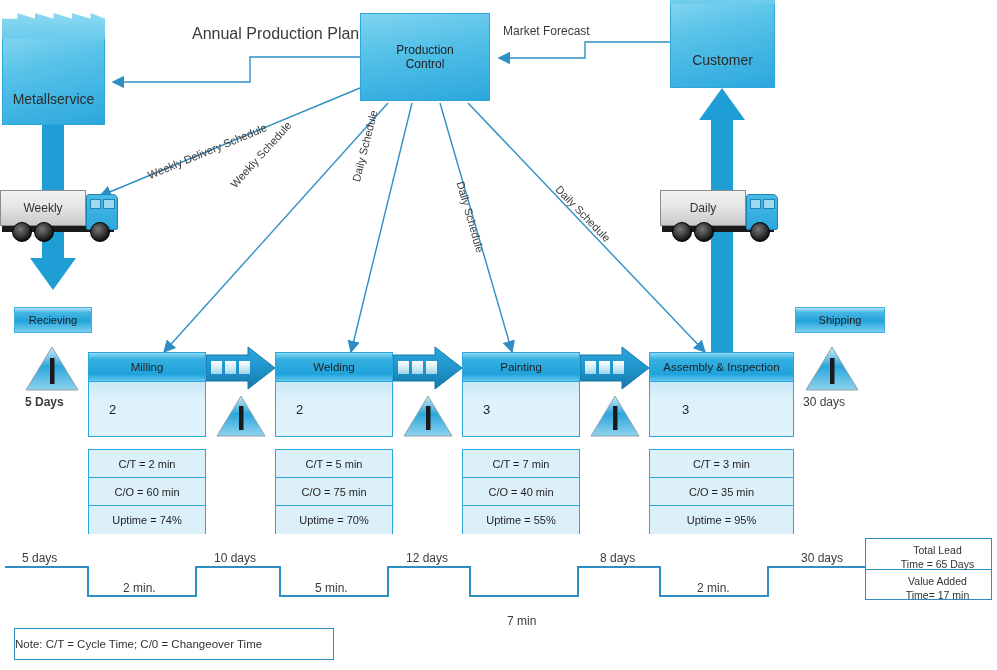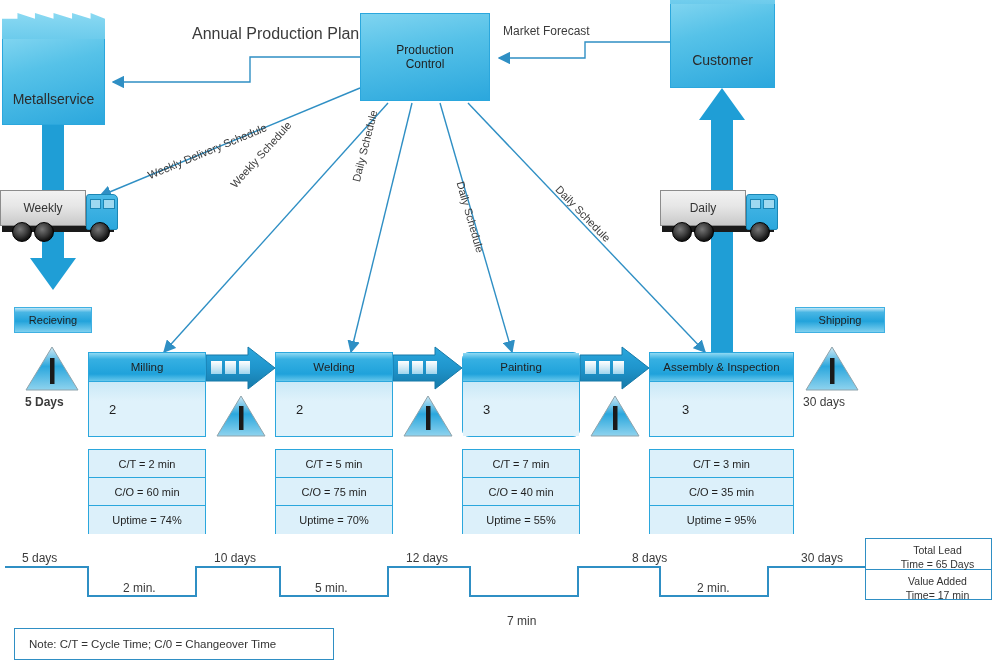--- a/index.html
+++ b/index.html
@@ -149,21 +149,20 @@
   }
   .ltbox .ltrow:last-child{border-bottom:none;}
 
   
   .note{
     position:absolute;
     border:1px solid #2f8fc4;
     box-sizing:border-box;
     background:#fff;
     display:flex;align-items:center;
-    padding-left:14px;
     font-size:11.5px;color:#333;
   }
 
   
   .rot{
     position:absolute;
     font-size:11px;
     color:#3b3b3b;
     white-space:nowrap;
     transform-origin:0 0;
@@ -380,21 +379,21 @@
     <div class="pbody">
       <div class="opcount">2</div>
     </div>
   </div>
   <div class="dtable" style="left:275px;top:449px;width:118px;height:85px;">
     <div class="drow">C/T = 5 min</div>
     <div class="drow">C/O = 75 min</div>
     <div class="drow">Uptime = 70%</div>
   </div>
 
-  <div class="proc" style="left:462px;top:352px;width:118px;height:85px;border-radius:7px;">
+  <div class="proc" style="left:462px;top:352px;width:118px;height:85px;">
     <div class="phead">Painting</div>
     <div class="pbody">
       <div class="opcount">3</div>
     </div>
   </div>
   <div class="dtable" style="left:462px;top:449px;width:118px;height:85px;">
     <div class="drow">C/T = 7 min</div>
     <div class="drow">C/O = 40 min</div>
     <div class="drow">Uptime = 55%</div>
   </div>
@@ -407,21 +406,21 @@
   </div>
   <div class="dtable" style="left:649px;top:449px;width:145px;height:85px;">
     <div class="drow">C/T = 3 min</div>
     <div class="drow">C/O = 35 min</div>
     <div class="drow">Uptime = 95%</div>
   </div>
 
   <div class="lbl" style="left:22px;top:551px;font-size:12px;">5 days</div>
   <div class="lbl" style="left:214px;top:551px;font-size:12px;">10 days</div>
   <div class="lbl" style="left:406px;top:551px;font-size:12px;">12 days</div>
-  <div class="lbl" style="left:632px;top:551px;font-size:12px;">8 days</div>
+  <div class="lbl" style="left:600px;top:551px;font-size:12px;">8 days</div>
   <div class="lbl" style="left:801px;top:551px;font-size:12px;">30 days</div>
 
   <div class="lbl" style="left:123px;top:581px;font-size:12px;">2 min.</div>
   <div class="lbl" style="left:315px;top:581px;font-size:12px;">5 min.</div>
   <div class="lbl" style="left:507px;top:581px;font-size:12px;margin-top:33px;">7 min</div>
   <div class="lbl" style="left:697px;top:581px;font-size:12px;">2 min.</div>
 
   <div class="ltbox" style="left:865px;top:538px;width:127px;height:62px;">
     <div class="ltrow" style="height:31px;">
       <div>Total Lead</div>

